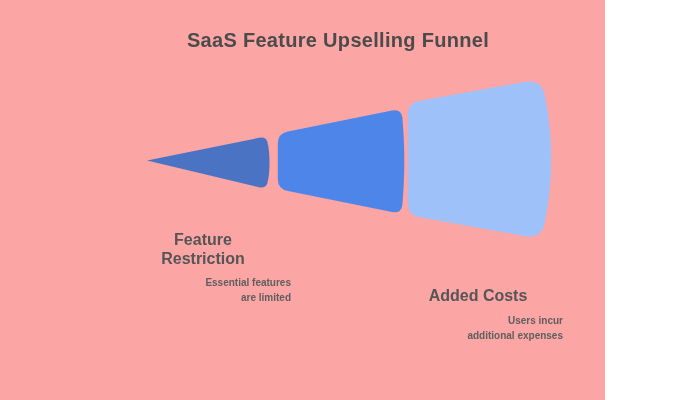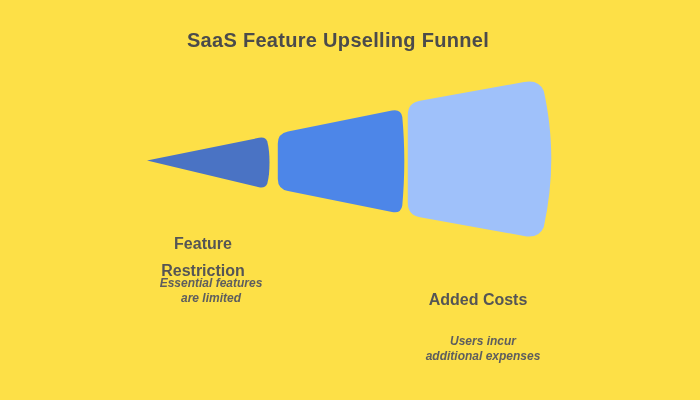--- a/index.html
+++ b/index.html
@@ -3,23 +3,23 @@
 <meta charset="utf-8">
 <style>
   html, body {
     margin: 0;
     padding: 0;
     background: #ffffff;
     font-family: "Liberation Sans", sans-serif;
   }
   .stage {
     position: relative;
-    width: 700px;
+    width: 605px;
     height: 400px;
-    background: #fde047;
+    background: #fca5a5;
     overflow: hidden;
   }
   .funnel-svg {
     position: absolute;
     left: 0;
     top: 0;
     width: 700px;
     height: 400px;
   }
   .chart-title {
@@ -33,41 +33,40 @@
     letter-spacing: 0.3px;
     color: #4b4b4b;
     white-space: pre-line;
   }
   .seg-label {
     position: absolute;
     width: 180px;
     text-align: center;
     font-size: 16px;
     font-weight: 700;
-    line-height: 27px;
+    line-height: 19px;
     color: #555555;
     white-space: pre-line;
   }
   .seg-label.l1 { left: 113px; top: 230px; }
   .seg-label.l2 { left: 244px; top: 258px; }
   .seg-label.l3 { left: 388px; top: 286px; }
   .seg-sublabel {
     position: absolute;
     width: 160px;
-    text-align: center;
-    font-size: 12px;
+    text-align: right;
+    font-size: 10px;
     font-weight: 700;
     line-height: 14.5px;
     color: #5e5e5e;
     white-space: pre-line;
-    font-style: italic;
   }
   .seg-sublabel.s1 { left: 131px; top: 276px; }
   .seg-sublabel.s2 { left: 263px; top: 305px; }
-  .seg-sublabel.s3 { left: 403px; top: 314px; margin-top: 20px; }
+  .seg-sublabel.s3 { left: 403px; top: 314px; }
 </style>
 </head>
 <body>
 
 <div class="stage">
 
   <div class="chart-title">SaaS Feature Upselling Funnel</div>
 
   <svg class="funnel-svg" viewBox="0 0 700 400" xmlns="http://www.w3.org/2000/svg">
     <path d="M 147 160.5

